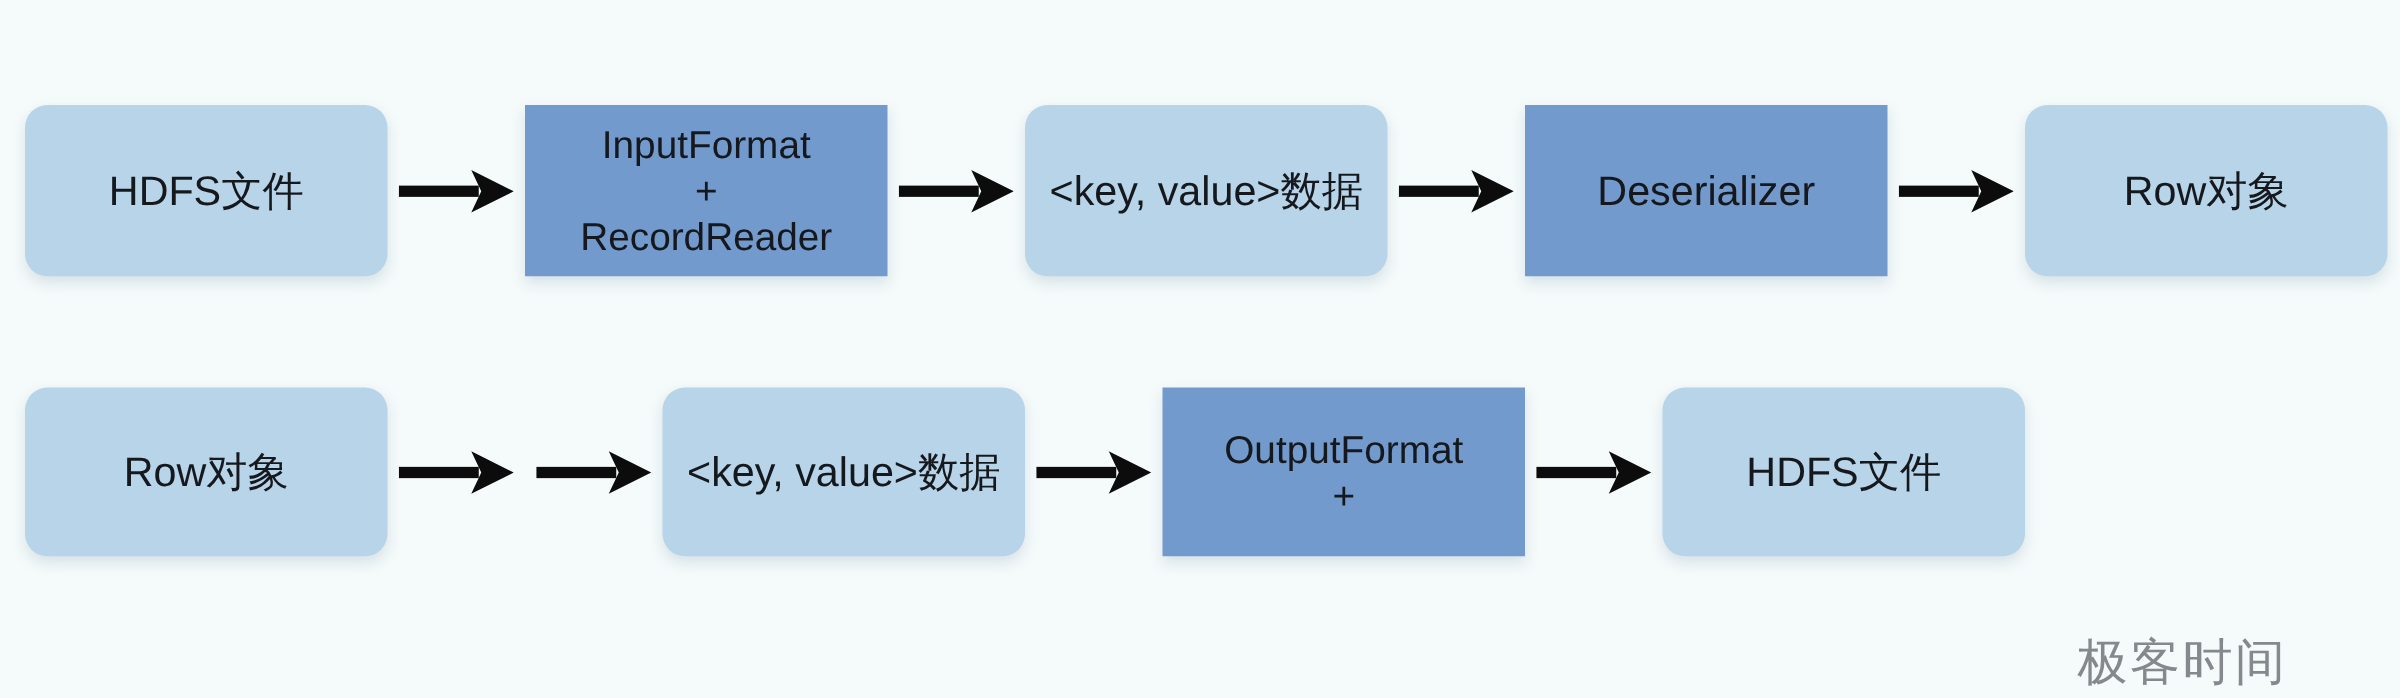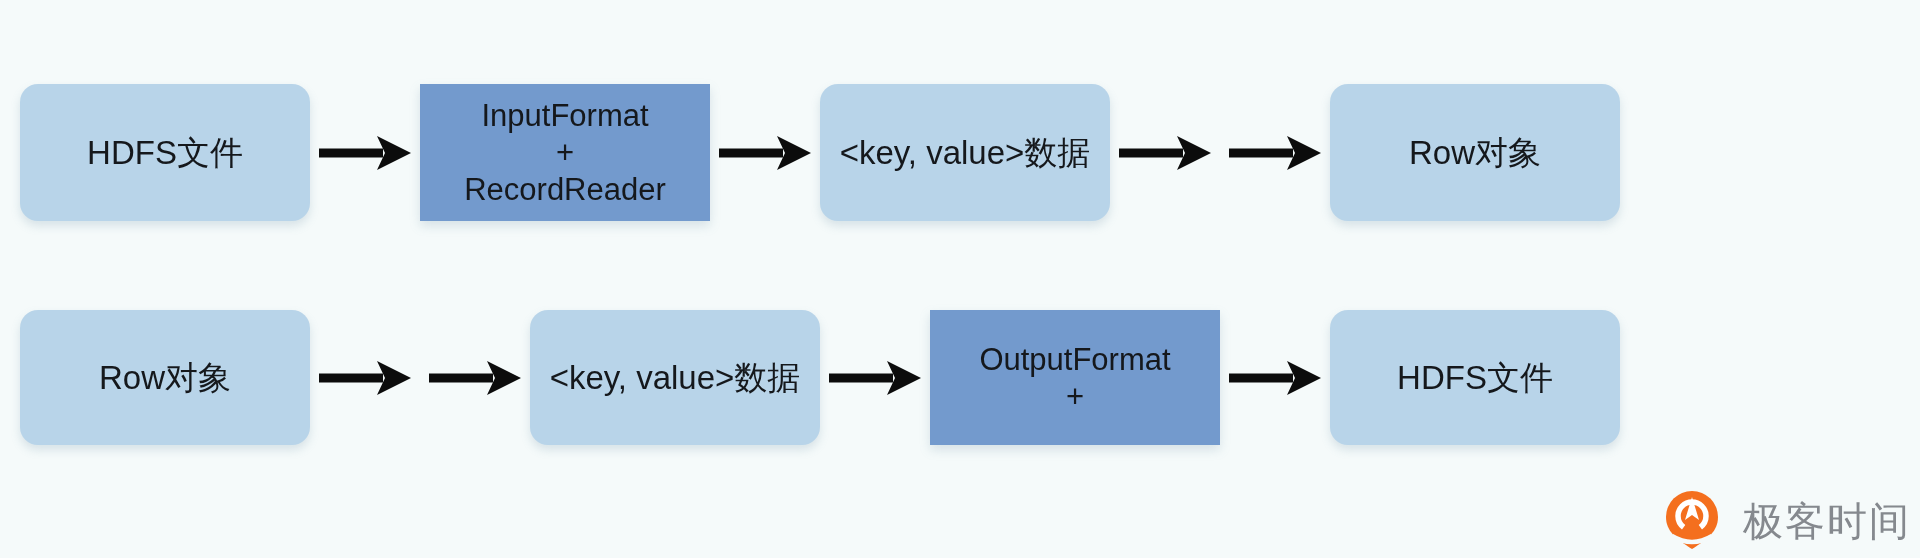--- a/index.html
+++ b/index.html
@@ -48,21 +48,22 @@
     justify-content: center;
     align-items: center;
   }
   .logo {
     position: absolute;
     left: 1662px;
     top: 490px;
     height: 62px;
     display: flex;
     align-items: flex-end;
-    gap: 21px;
+    gap: 9px;
+    flex-direction: column;
   }
   .logo-text {
     font-size: 40px;
     color: #85898e;
     letter-spacing: 2px;
     line-height: 62px;
     white-space: nowrap;
   }
 </style>
 </head>
@@ -90,20 +91,23 @@
       </svg>
   </div>
   <div class="node light">
     <span class="line">&lt;key, value&gt;数据</span>
   </div>
   <div class="arrow">
     <svg width="92" height="36" viewBox="0 0 92 36">
         <rect x="0" y="13.5" width="64" height="9" fill="#0c0c0c"></rect>
         <polygon points="58,1 92,18 58,35 66,18" fill="#0c0c0c"></polygon>
       </svg>
+  </div>
+  <div class="node dark">
+    <span class="line">Deserializer</span>
   </div>
   <div class="arrow">
     <svg width="92" height="36" viewBox="0 0 92 36">
         <rect x="0" y="13.5" width="64" height="9" fill="#0c0c0c"></rect>
         <polygon points="58,1 92,18 58,35 66,18" fill="#0c0c0c"></polygon>
       </svg>
   </div>
   <div class="node light">
     <span class="line">Row对象</span>
   </div>

